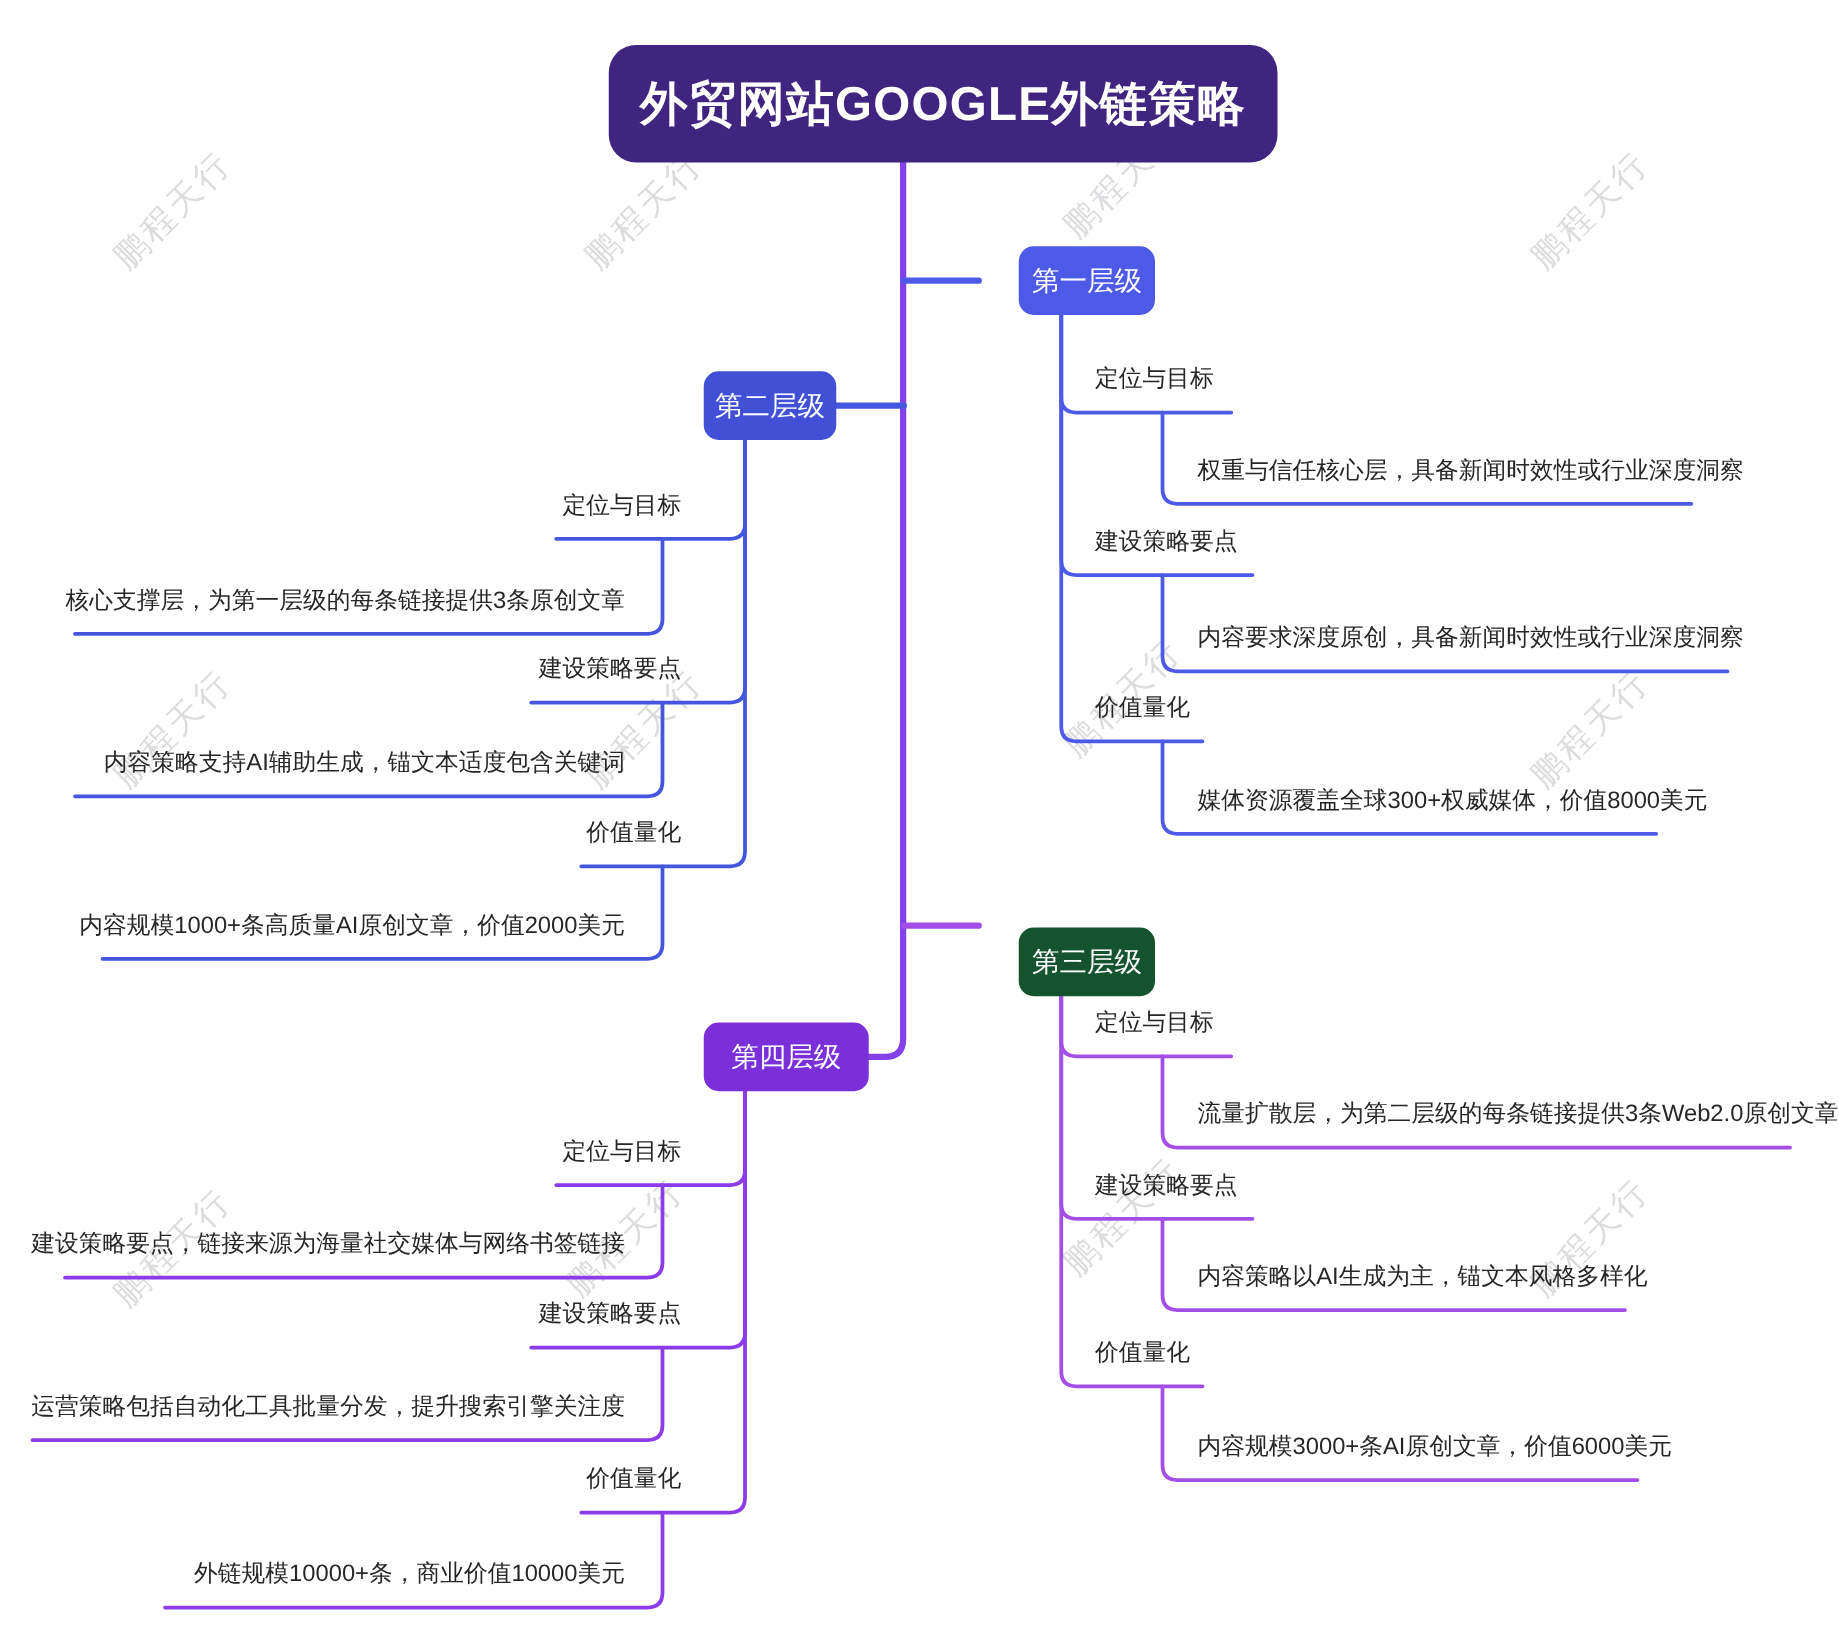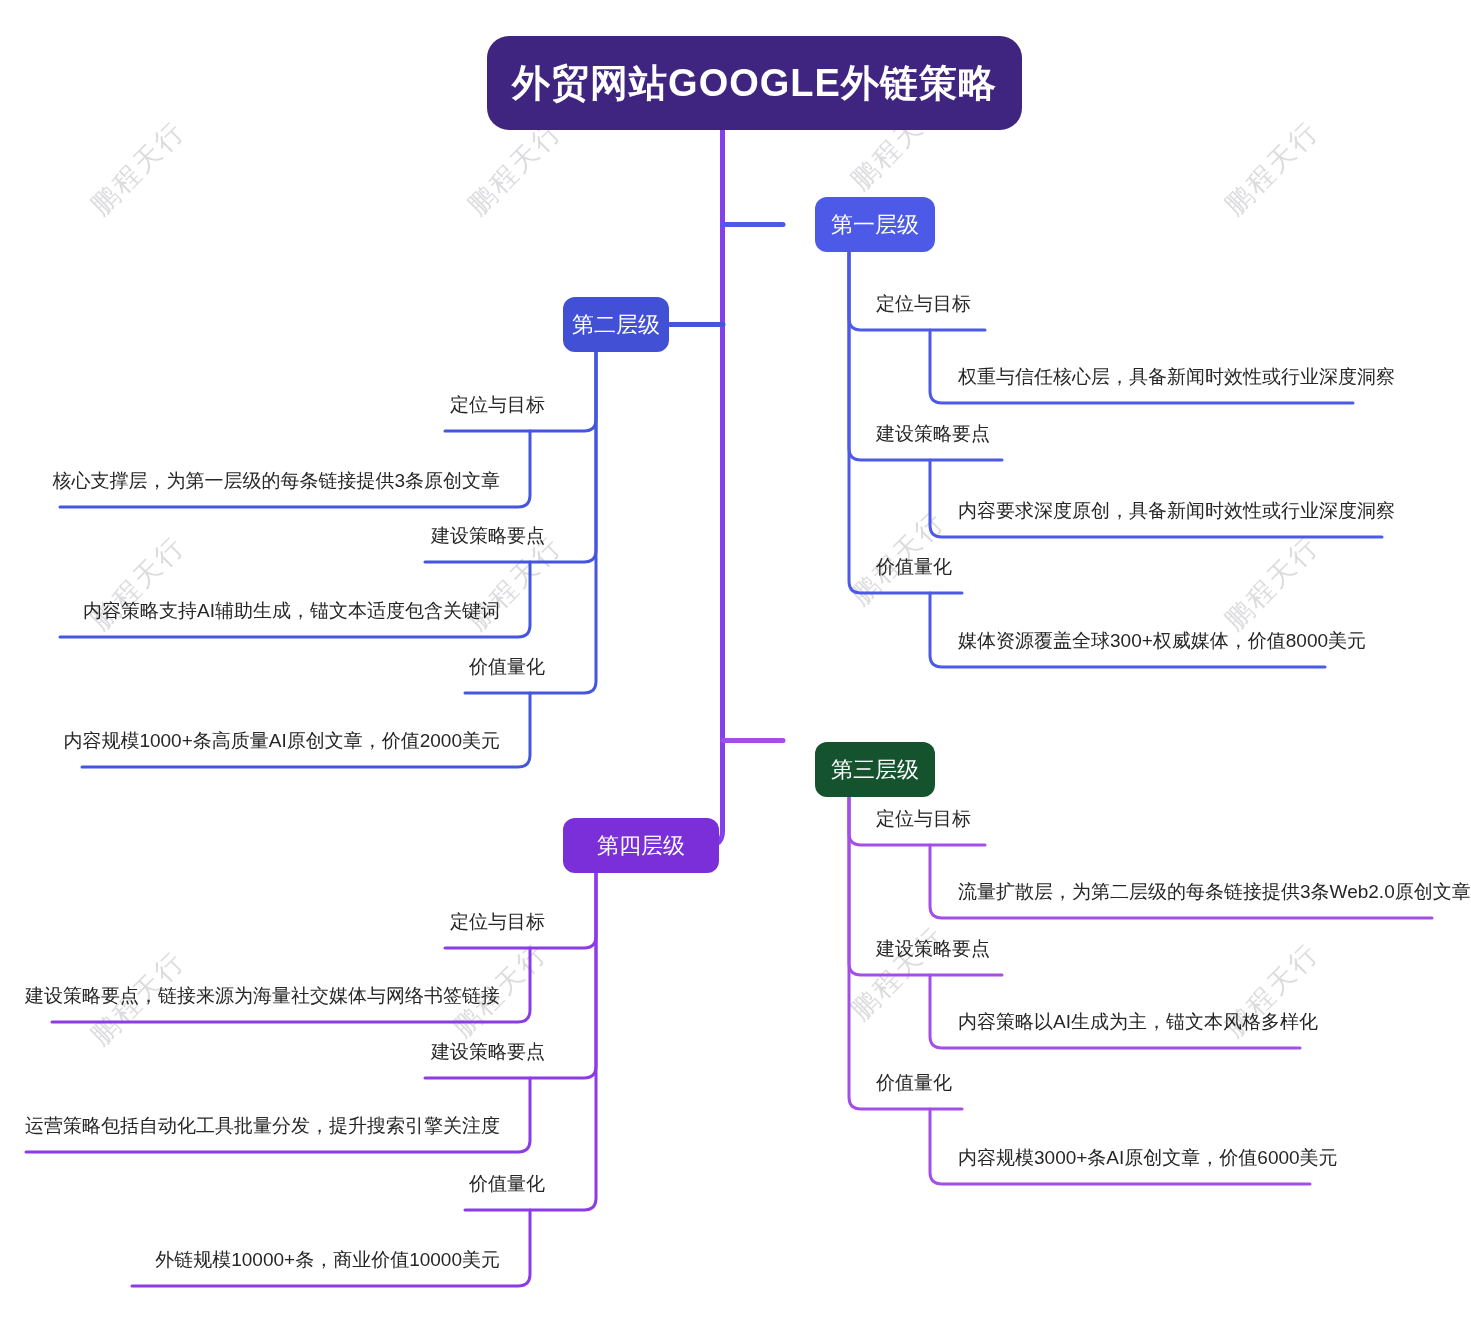--- a/index.html
+++ b/index.html
@@ -14,25 +14,25 @@
   #lines{position:absolute;left:0;top:0;z-index:2;}
   #lines path{fill:none;stroke-linecap:round;}
   .node{
     position:absolute;z-index:3;display:flex;align-items:center;justify-content:center;
     color:#ffffff;border-radius:12px;white-space:nowrap;margin-left:32px;
   }
   .root{
     left:455px;top:36px;width:535px;height:94px;background:#3F2580;border-radius:22px;
     font-size:38px;font-weight:bold;letter-spacing:1px;
   }
-  .lvl{width:120px;height:55px;font-size:22px;font-weight:500;}
+  .lvl{width:109px;height:55px;font-size:22px;font-weight:500;}
   .lvl1{left:783px;top:197px;background:#4D5AE8;}
   .lvl2{left:531px;top:297px;width:106px;background:#4150D5;}
   .lvl3{left:783px;top:742px;background:#14532d;}
-  .lvl4{left:531px;top:818px;width:156px;background:#7B2FD9;}
+  .lvl4{left:531px;top:818px;width:132px;background:#7B2FD9;}
   .lbl{
     position:absolute;z-index:3;height:28px;line-height:28px;font-size:19px;color:#262626;white-space:nowrap;
   }
   .r{text-align:left;}
   .l{text-align:right;}
   .rlab{left:876px;width:220px;}
   .rdet{left:958px;width:500px;}
   .llab{left:300px;width:245px;}
   .ldet{left:18px;width:482px;}
 </style>

